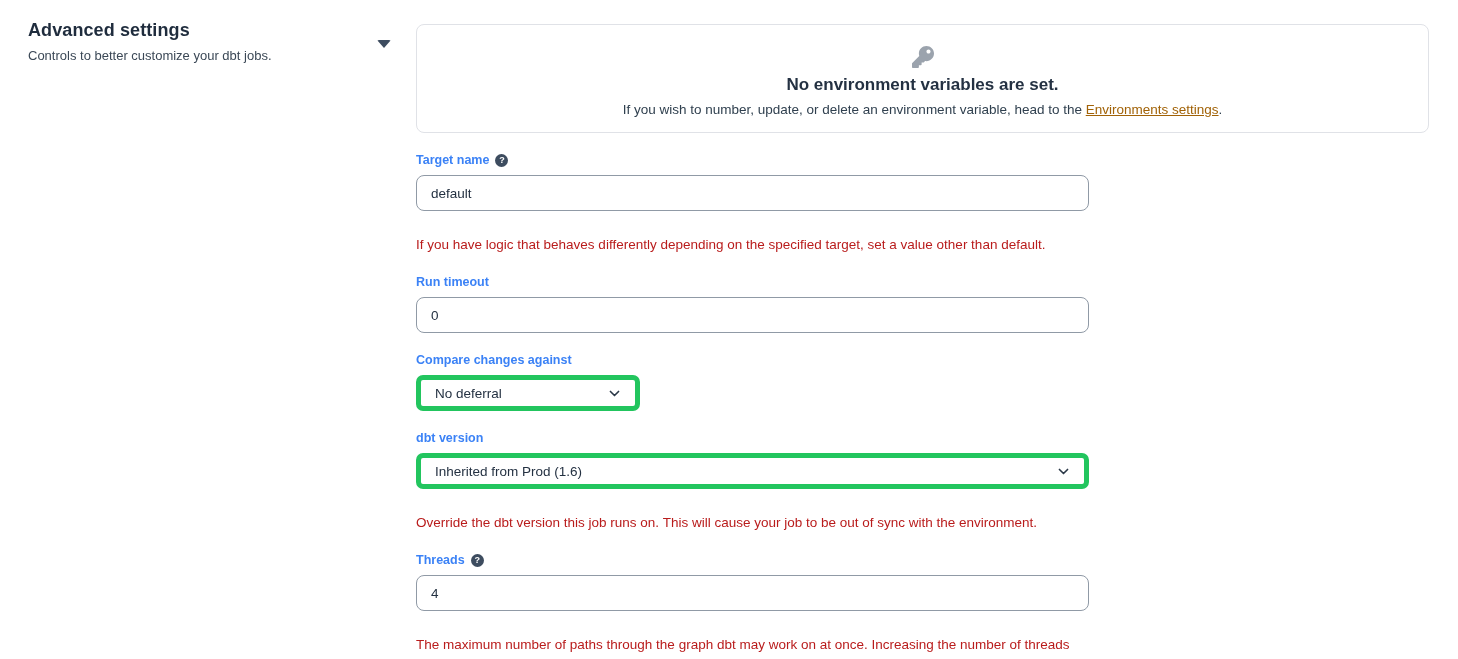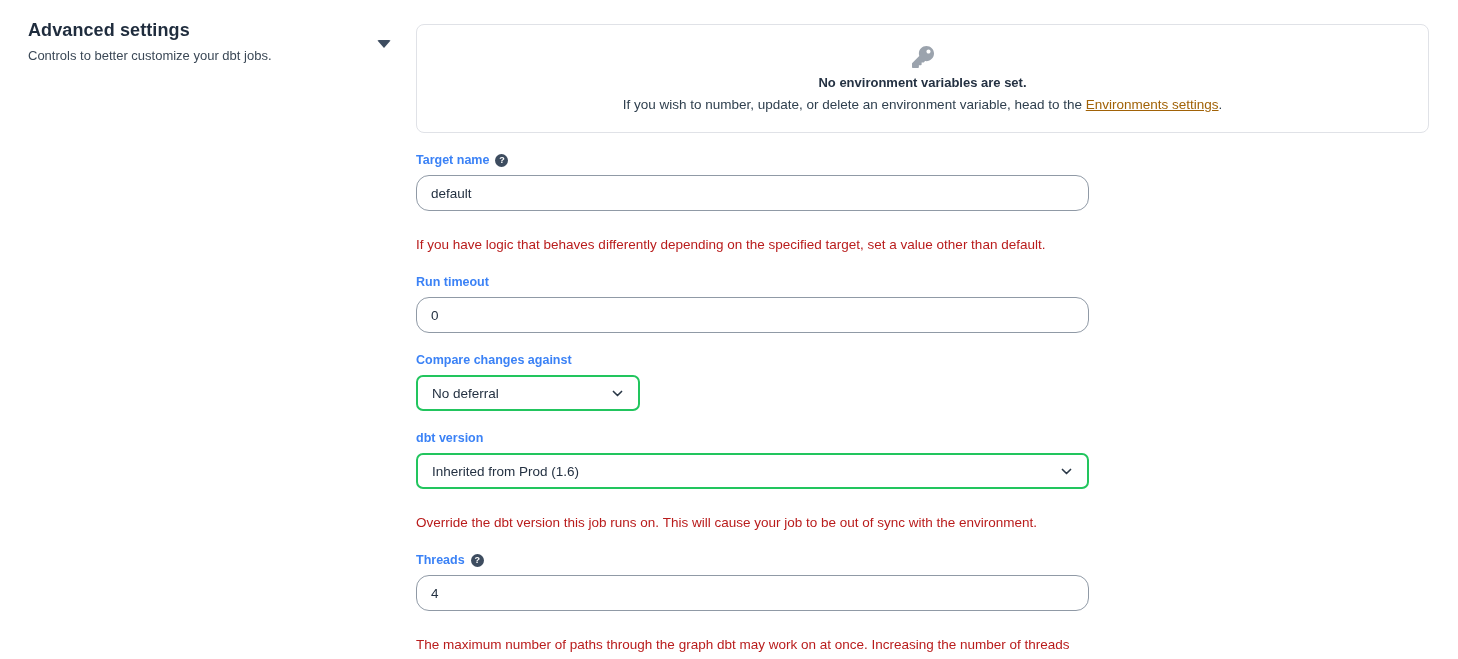--- a/index.html
+++ b/index.html
@@ -30,44 +30,44 @@
   .form-col { position: absolute; left: 416px; top: 0; width: 1013px; }
 
   .env-panel {
     margin-top: 24px; width: 1013px; height: 109px;
     border: 1px solid #e0e2e7; border-radius: 8px;
     background: #ffffff;
     display: flex; flex-direction: column; align-items: center;
     padding-top: 21px;
   }
   .env-key-icon { width: 22px; height: 22px; }
-  .env-title { margin-top: 7px; font-size: 13px; font-weight: 700; color: #243142; }
+  .env-title { margin-top: 7px; font-size: 17px; font-weight: 700; color: #243142; }
   .env-message { margin-top: 7px; font-size: 13.5px; color: #30404f; }
   .env-message a { color: #a16207; text-decoration: underline; cursor: pointer; }
 
   .field-group { margin-top: 20px; width: 673px; }
   .field-label-row { display: flex; align-items: center; gap: 6px; }
   .field-label { font-size: 12.5px; font-weight: 700; color: #3b82f6; }
   .help-icon {
     width: 13px; height: 13px; border-radius: 50%;
     background: #3d4c5f; color: #ffffff;
     font-size: 9px; font-weight: 700;
     display: inline-flex; align-items: center; justify-content: center;
     cursor: pointer; line-height: 1;
   }
   .text-input {
     margin-top: 8px; width: 673px; height: 36px;
-    border: 1px solid #909aa6; border-radius: 13px;
+    border: 1px solid #909aa6; border-radius: 8px;
     padding: 0 14px; font-size: 13.5px; color: #243142;
     font-family: "Liberation Sans", sans-serif;
     background: #ffffff; outline: none; display: block;
   }
   .select-box {
     margin-top: 8px; height: 36px;
-    border: 2px solid #22c55e; border-radius: 7px;
+    border: 5px solid #22c55e; border-radius: 7px;
     background: #ffffff; cursor: pointer;
     display: flex; align-items: center; justify-content: space-between;
     padding: 0 14px; font-size: 13.5px; color: #243142;
   }
   .select-box.narrow { width: 224px; }
   .select-box.wide { width: 673px; }
   .chevron-icon { width: 13px; height: 13px; flex: 0 0 auto; }
   .helper-text {
     margin-top: 24px; font-size: 13.5px; color: #b91c1c;
     line-height: 20px; max-width: 673px;

